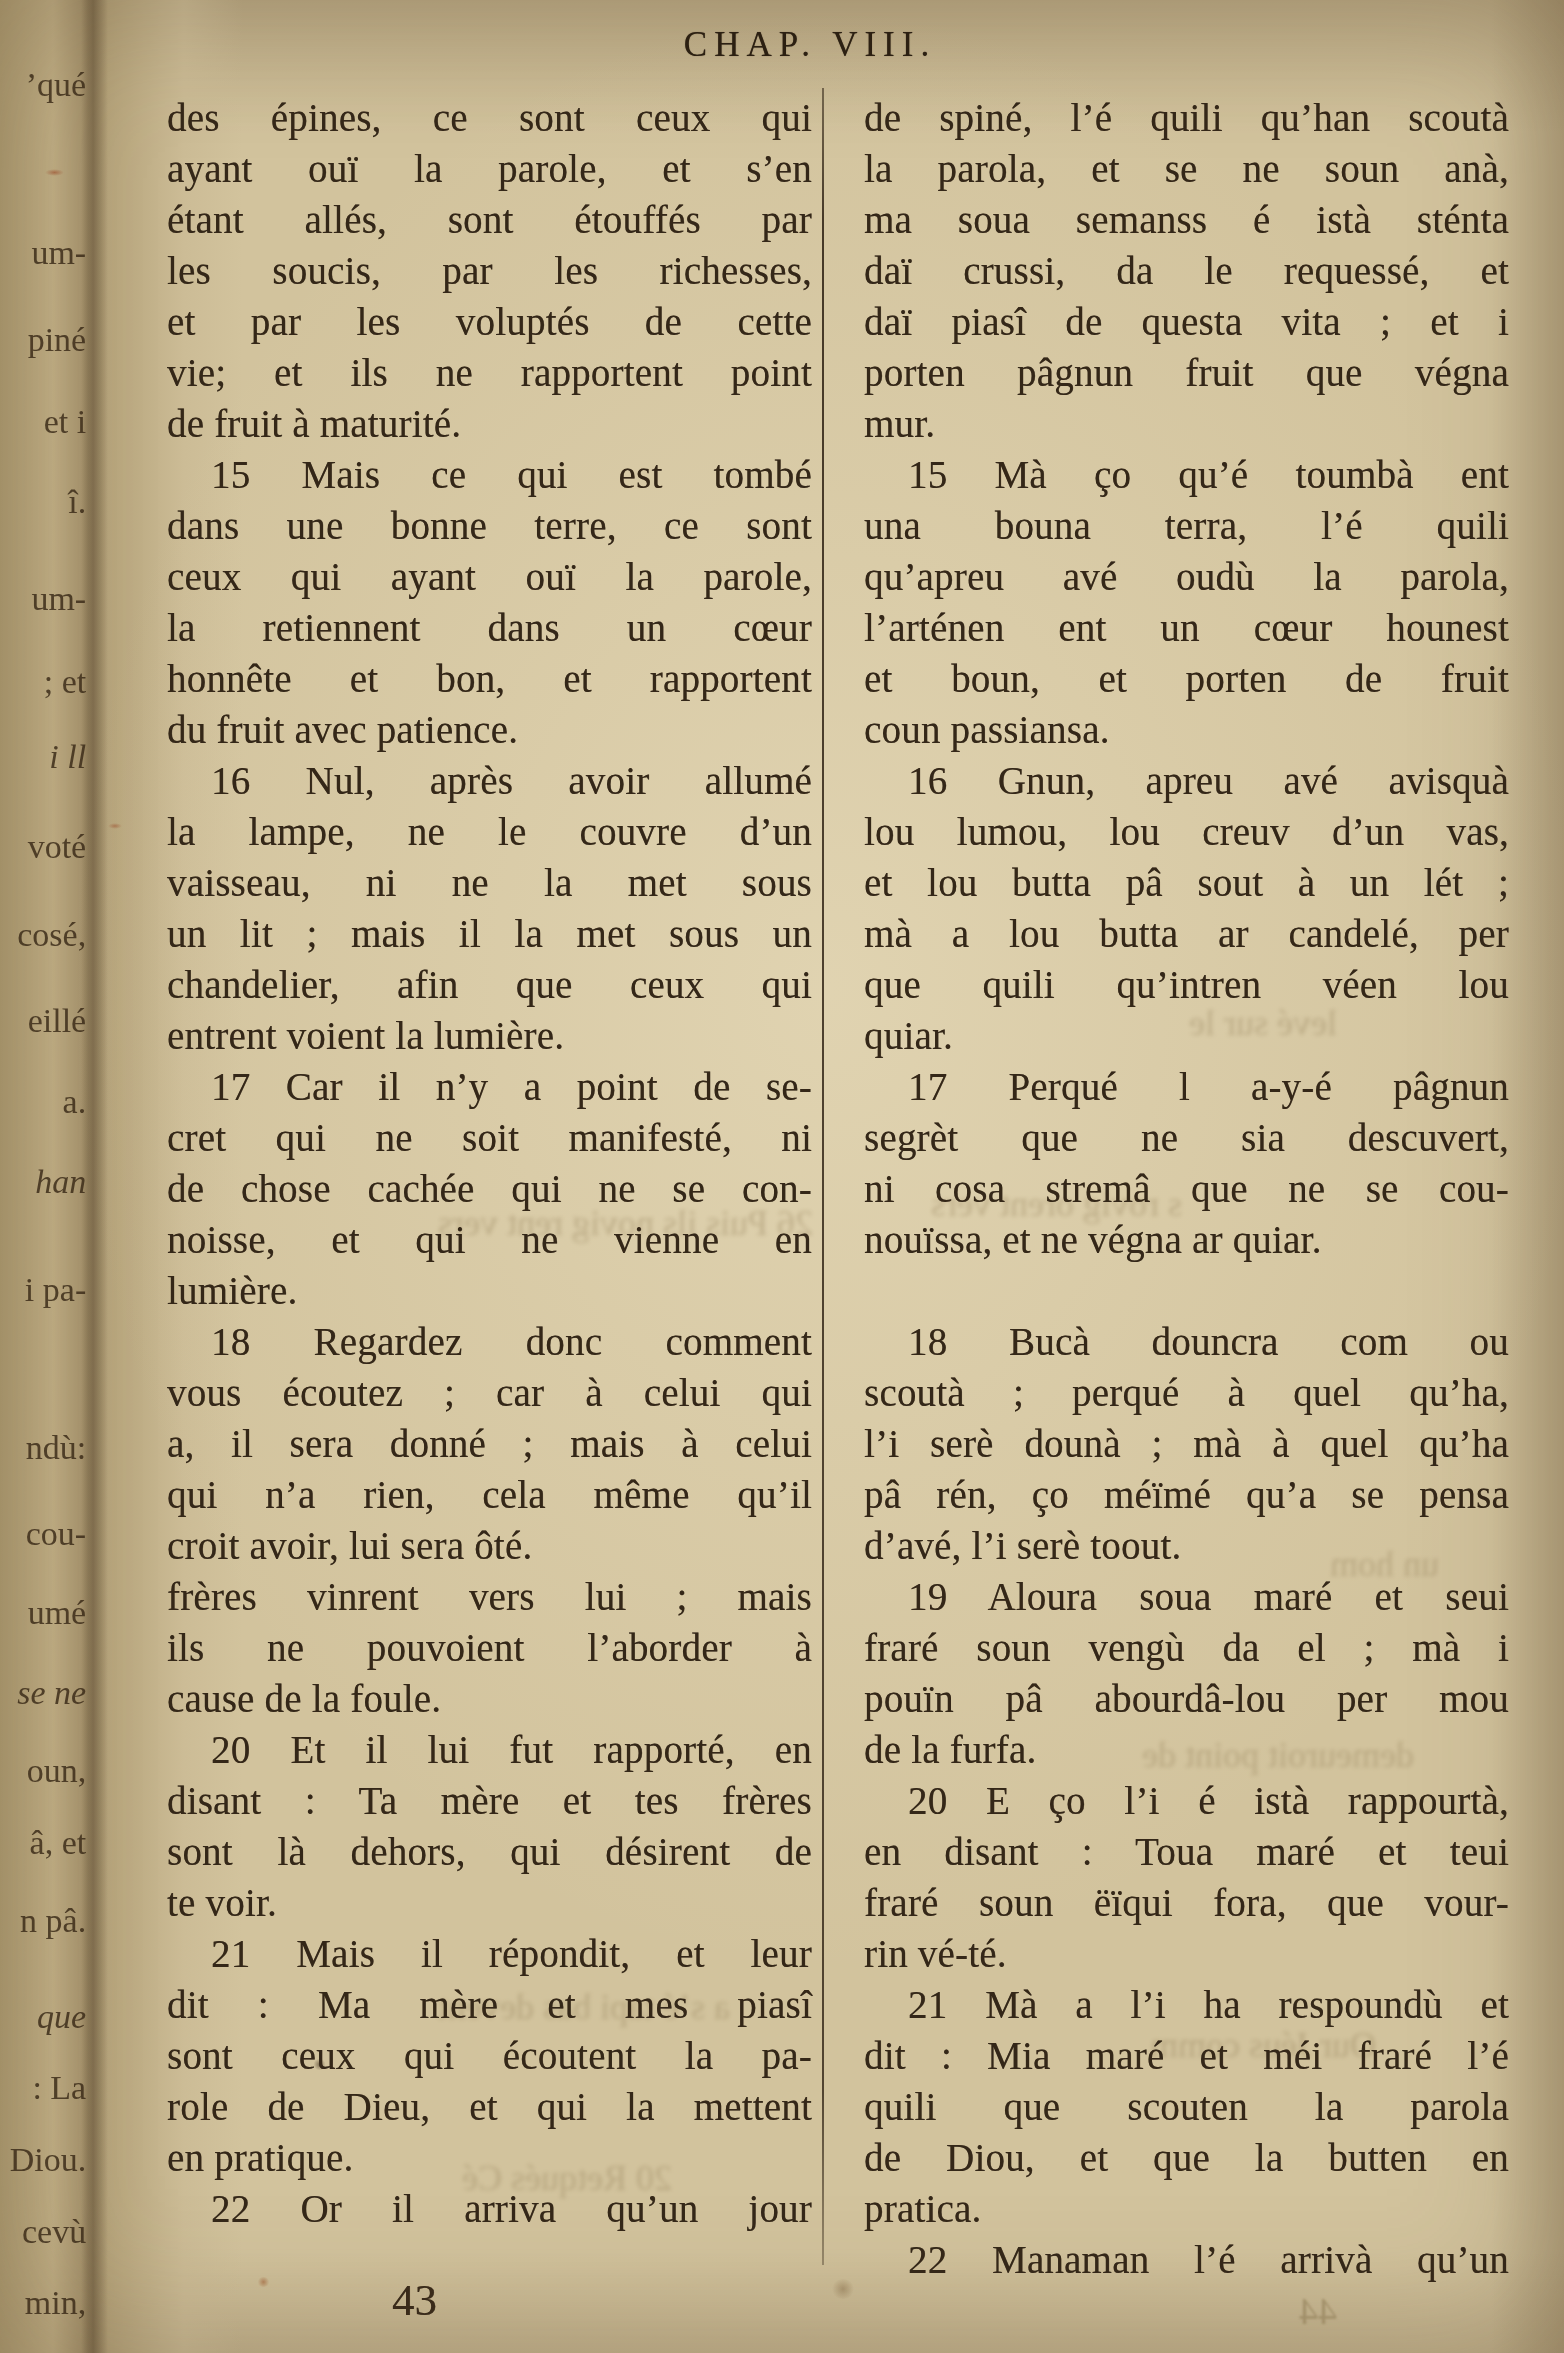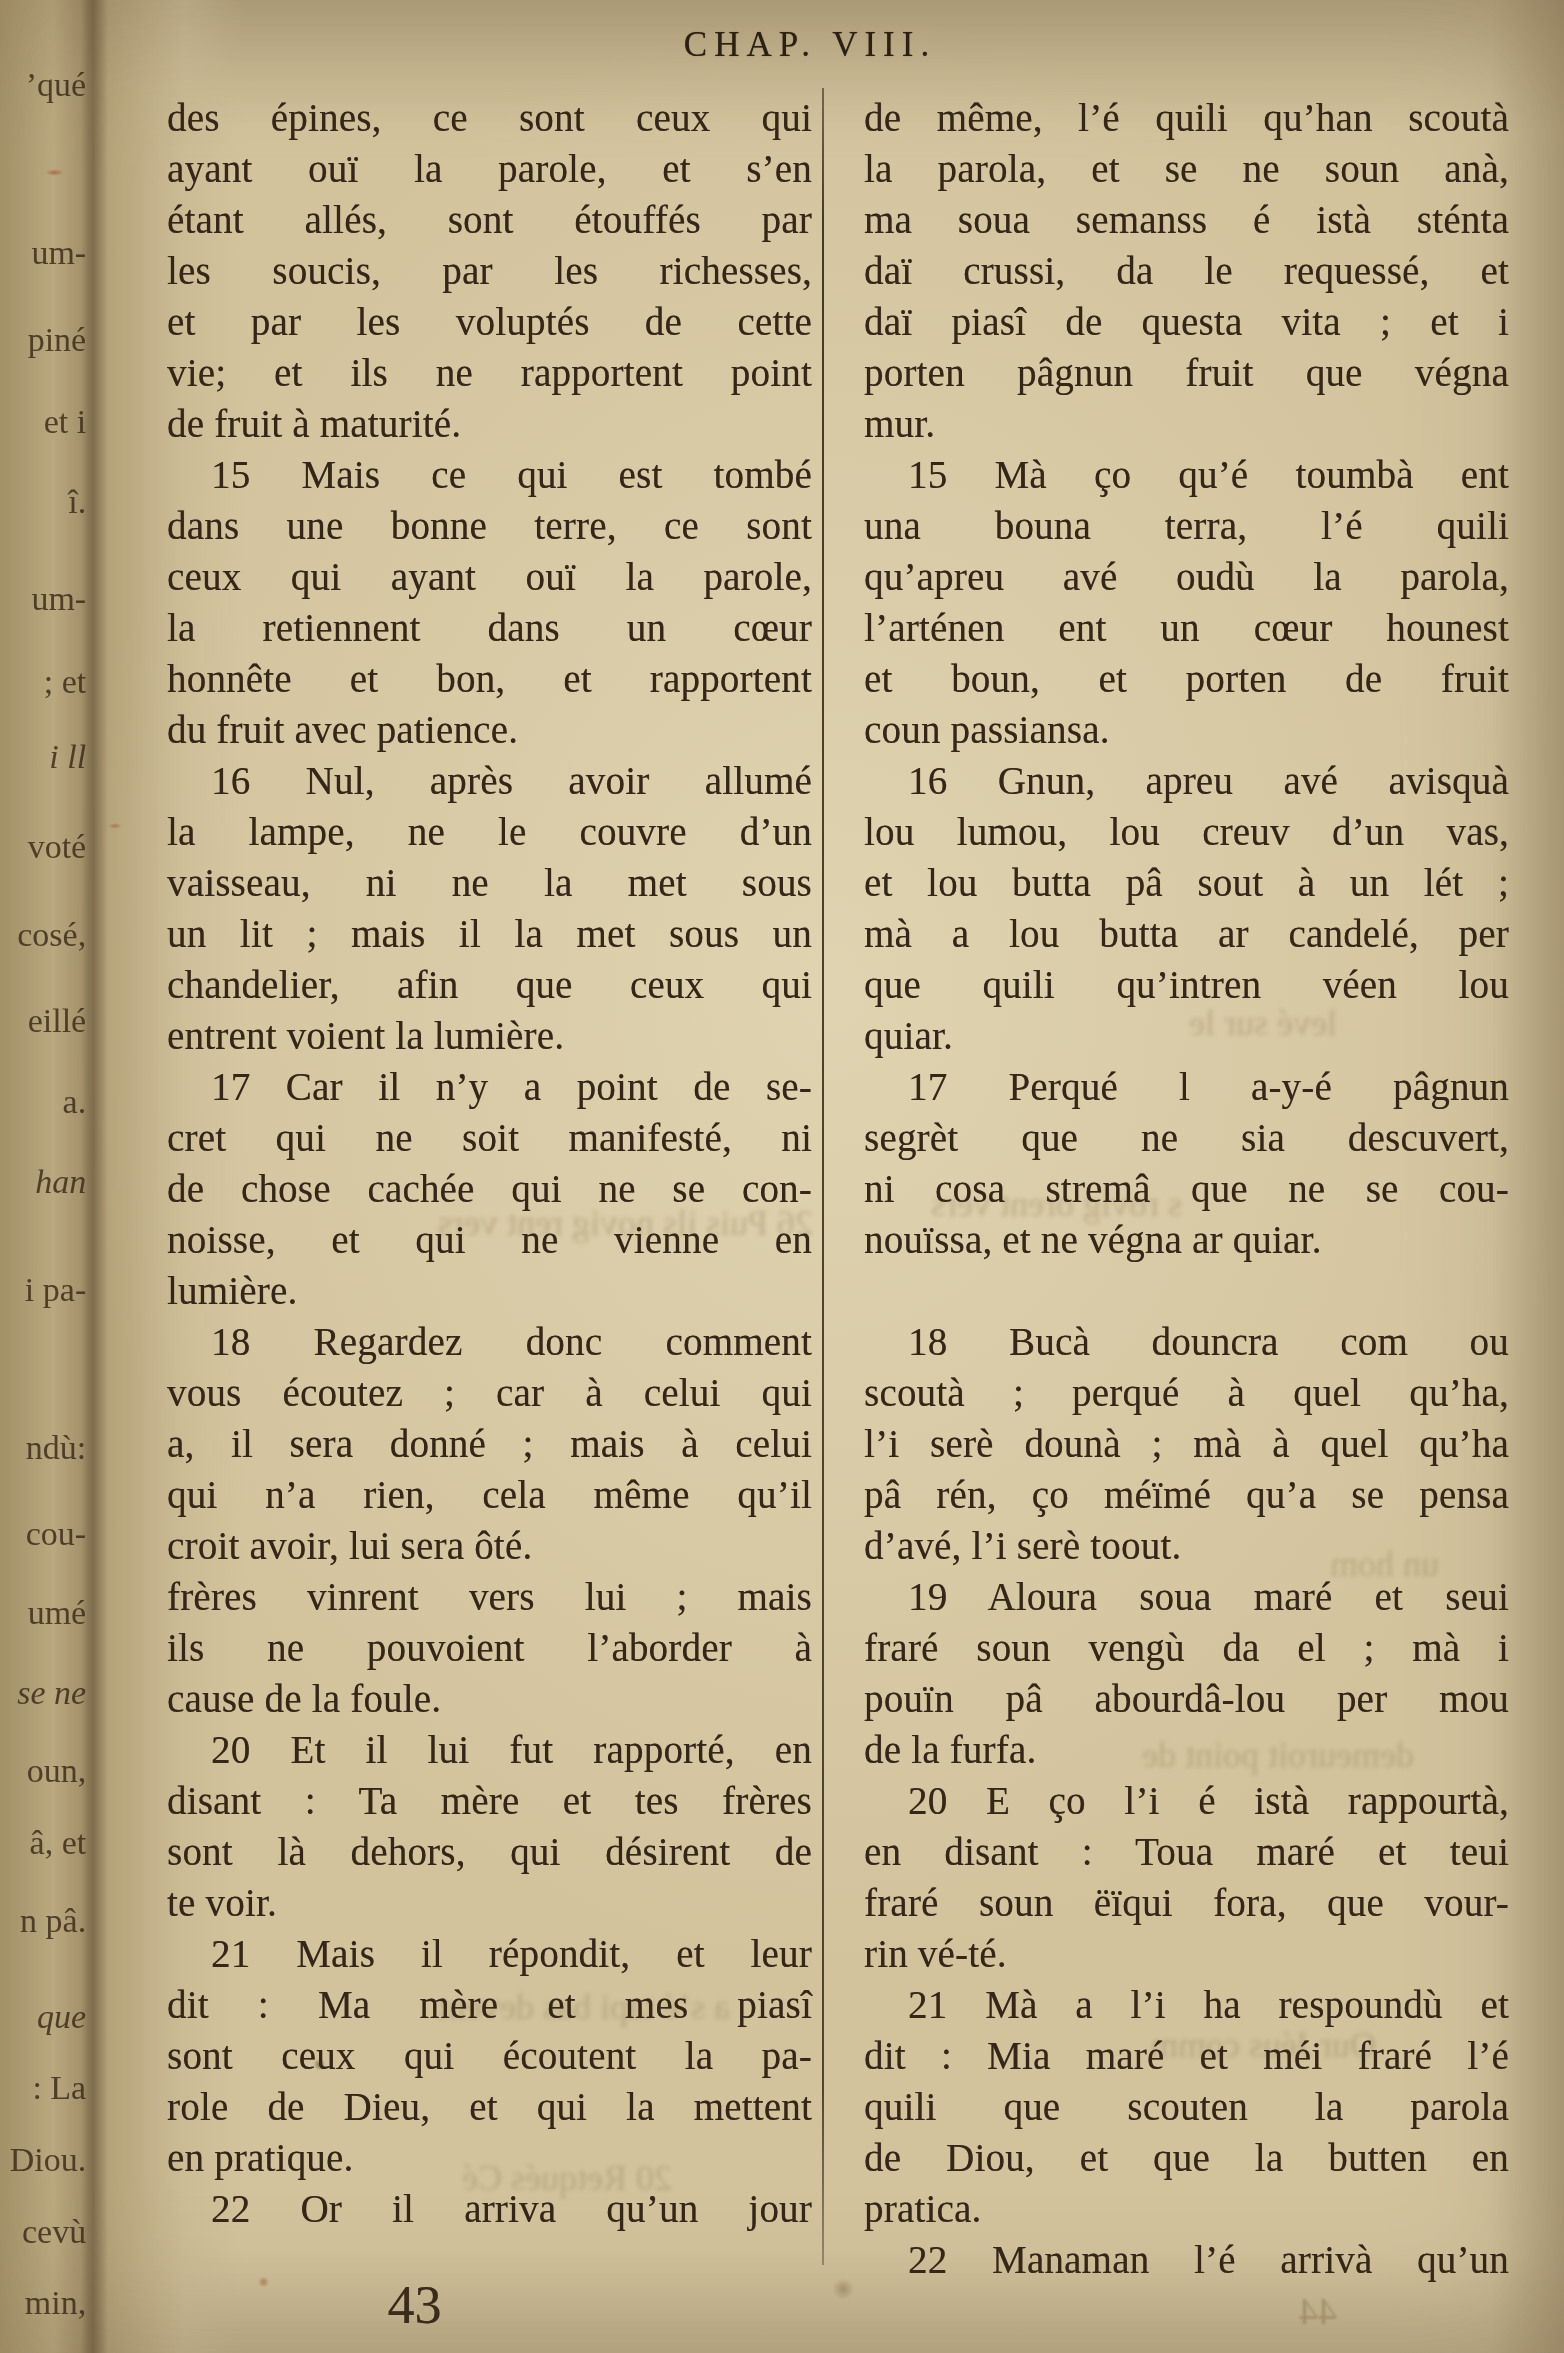--- a/index.html
+++ b/index.html
@@ -21,21 +21,21 @@
   .col{position:absolute;top:92px;width:645px;font-size:39px;line-height:51px;
     color:#342718;text-shadow:0.2px 0.2px 0.5px rgba(46,33,20,0.55);letter-spacing:0.2px;}
   .col.left{left:167px;}
   .col.right{left:864px;}
   .tline{min-height:51px;height:51px;text-align:justify;text-align-last:justify;text-justify:inter-word;}
   .tline.pend{text-align-last:left;}
   .tline.ind{text-indent:44px;}
   .divider{position:absolute;left:822px;top:88px;width:2.3px;height:2177px;
     background:linear-gradient(180deg, rgba(45,32,18,0.55), rgba(45,32,18,0.85) 6%, rgba(45,32,18,0.78) 92%, rgba(45,32,18,0.35));}
   .pagenum{position:absolute;left:356px;top:2274px;width:117px;text-align:center;
-    font-size:54px;color:#3a2b1a;text-shadow:0.2px 0.2px 0.5px rgba(46,33,20,0.5);}
+    font-size:45px;color:#3a2b1a;text-shadow:0.2px 0.2px 0.5px rgba(46,33,20,0.5);}
   .bleednum{position:absolute;left:1299px;top:2289px;font-size:38px;
     color:rgba(128,108,68,0.45);filter:blur(1.2px);transform:scaleX(-1);}
   .gutter{position:absolute;left:0;top:0;width:110px;height:2322px;}
   .gfrag{position:absolute;left:-7.8px;width:94px;text-align:right;font-size:34px;
     line-height:1.05;color:rgba(56,40,22,0.82);filter:blur(0.3px);}
   .gfrag.it{font-style:italic;}
   .ghostlayer{position:absolute;inset:0;}
   .ghost{position:absolute;transform:scaleX(-1);color:#9a8760;opacity:0.45;
     filter:blur(2px);font-size:36px;white-space:nowrap;}
   .spot{position:absolute;border-radius:50%;}
@@ -128,21 +128,21 @@
       <div class="tline pend">te voir.</div>
       <div class="tline ind">21 Mais il répondit, et leur</div>
       <div class="tline">dit : Ma mère et mes piasî</div>
       <div class="tline">sont ceux qui écoutent la pa-</div>
       <div class="tline">role de Dieu, et qui la mettent</div>
       <div class="tline pend">en pratique.</div>
       <div class="tline ind">22 Or il arriva qu’un jour</div>
     </div>
   <div class="divider"></div>
   <div class="col right">
-      <div class="tline">de même, l’é quili qu’han scoutà</div>
+      <div class="tline">de spiné, l’é quili qu’han scoutà</div>
       <div class="tline">la parola, et se ne soun anà,</div>
       <div class="tline">ma soua semanss é istà sténta</div>
       <div class="tline">daï crussi, da le requessé, et</div>
       <div class="tline">daï piasî de questa vita ; et i</div>
       <div class="tline">porten pâgnun fruit que végna</div>
       <div class="tline pend">mur.</div>
       <div class="tline ind">15 Mà ço qu’é toumbà ent</div>
       <div class="tline">una bouna terra, l’é quili</div>
       <div class="tline">qu’apreu avé oudù la parola,</div>
       <div class="tline">l’arténen ent un cœur hounest</div>

